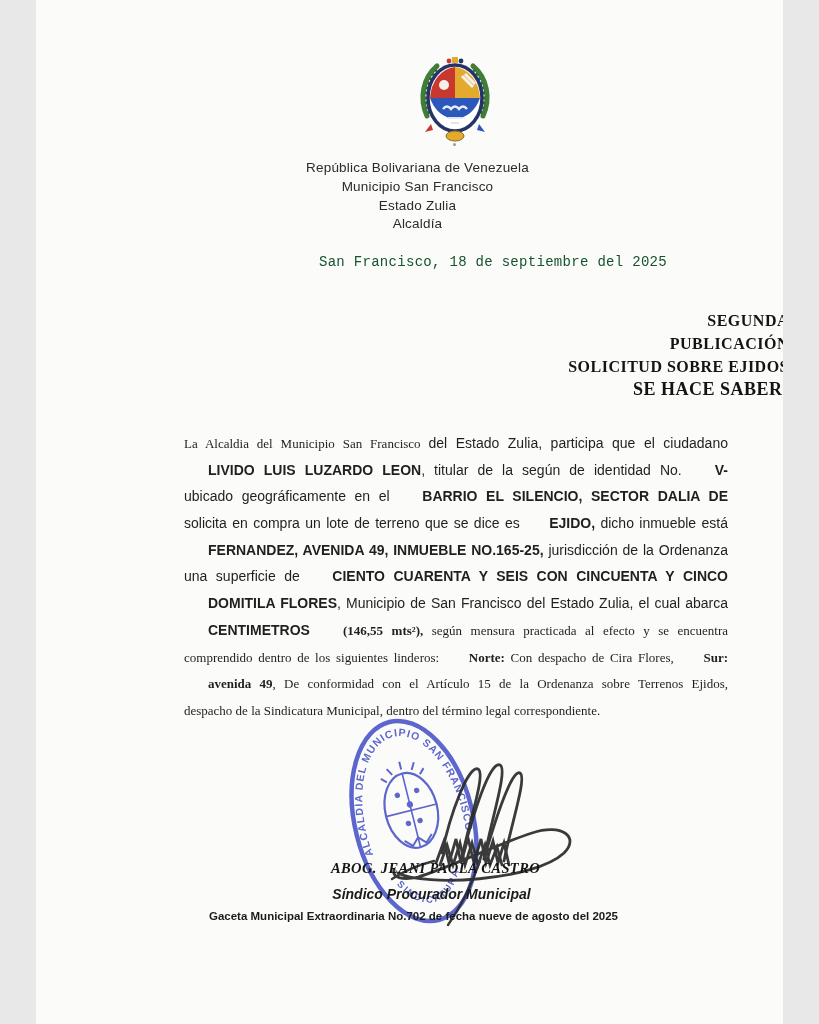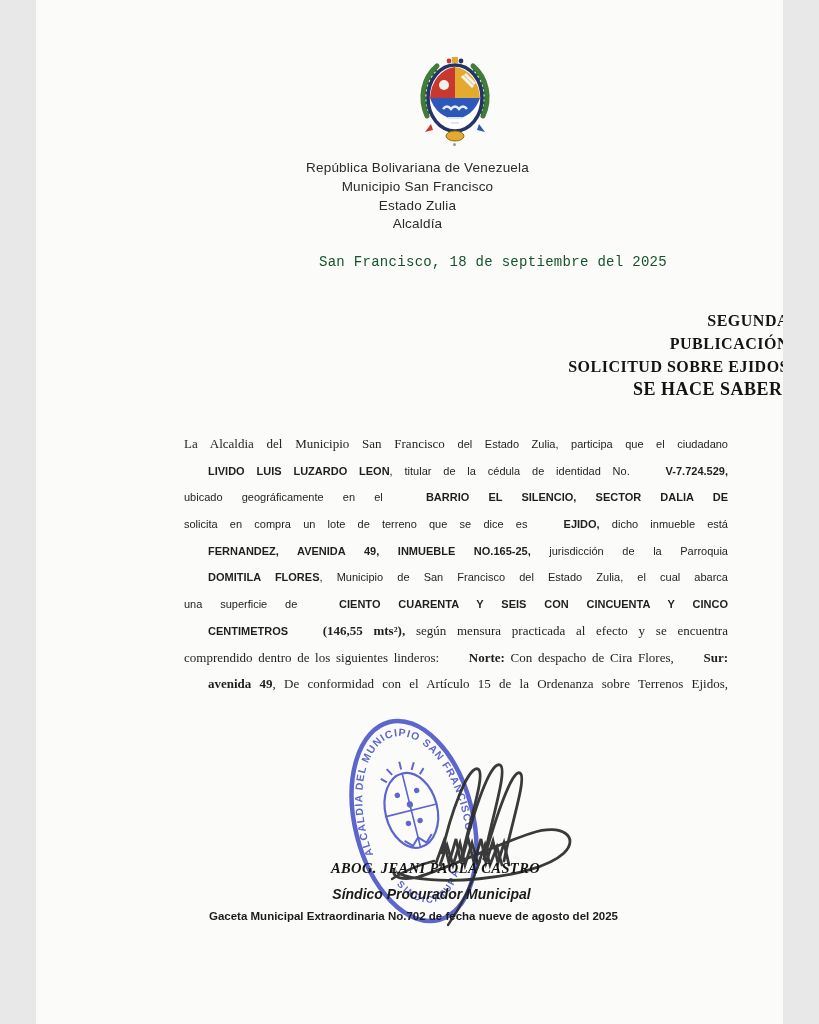--- a/index.html
+++ b/index.html
@@ -21,21 +21,21 @@
   
   .title{position:absolute;left:0;top:309px;width:100%;text-align:right;}
   .title-line{font-family:"Liberation Serif",serif;font-weight:700;font-size:16px;
     line-height:23px;letter-spacing:.5px;color:#141414;transform:translateX(6px);}
   .title-line.big{font-size:18px;}
   
   .body-text{position:absolute;left:148px;top:430px;width:544px;z-index:2;}
   .bline{line-height:26.7px;height:26.7px;overflow:hidden;
     text-align:justify;text-align-last:justify;}
   .bline.nojust{text-align:left;text-align-last:left;}
-  .seg-sans{font-family:"Liberation Sans",sans-serif;font-size:11px;}
+  .seg-sans{font-family:"Liberation Sans",sans-serif;font-size:14px;}
   .seg-serif{font-family:"Liberation Serif",serif;font-size:13px;}
   .b{font-weight:700;padding-left:24px;}
   
   .stamp{position:absolute;left:314px;top:714px;width:128px;height:214px;
     z-index:1;transform:rotate(-14deg);opacity:.82;}
   .signature{position:absolute;left:348px;top:753px;width:212px;height:178px;z-index:3;}
   
   .sig-name{position:absolute;left:0;top:860px;width:100%;text-align:center;z-index:4;
     font-family:"Liberation Serif",serif;font-style:italic;font-weight:700;
     font-size:14.5px;letter-spacing:.4px;color:#161616;transform:translateX(26px);}
@@ -90,29 +90,30 @@
 
   <div class="title">
     <div class="title-line">SEGUNDA</div>
     <div class="title-line">PUBLICACIÓN</div>
     <div class="title-line">SOLICITUD SOBRE EJIDOS</div>
     <div class="title-line big">SE HACE SABER:</div>
   </div>
 
   <div class="body-text">
       <div class="bline"><span class="seg-serif">La Alcaldia del Municipio San Francisco </span><span class="seg-sans">del Estado Zulia, participa que el ciudadano</span></div>
-      <div class="bline"><span class="seg-sans b">LIVIDO LUIS LUZARDO LEON</span><span class="seg-sans">, titular de la cédula de identidad No. </span><span class="seg-sans b">V-7.724.529,</span></div>
+      <div class="bline"><span class="seg-sans b">LIVIDO LUIS LUZARDO LEON</span><span class="seg-sans">, titular de la según de identidad No. </span><span class="seg-sans b">V-7.724.529,</span></div>
       <div class="bline"><span class="seg-sans">ubicado geográficamente en el </span><span class="seg-sans b">BARRIO EL SILENCIO, SECTOR DALIA DE</span></div>
       <div class="bline"><span class="seg-sans">solicita en compra un lote de terreno que se dice es </span><span class="seg-sans b">EJIDO,</span><span class="seg-sans"> dicho inmueble está</span></div>
-      <div class="bline"><span class="seg-sans b">FERNANDEZ, AVENIDA 49, INMUEBLE NO.165-25,</span><span class="seg-sans"> jurisdicción de la Parroquia</span></div>
+      <div class="bline"><span class="seg-sans b">FERNANDEZ, AVENIDA 49, INMUEBLE NO.165-25,</span><span class="seg-sans"> jurisdicción de la Ordenanza</span></div>
+      <div class="bline"><span class="seg-sans">una superficie de </span><span class="seg-sans b">CIENTO CUARENTA Y SEIS CON CINCUENTA Y CINCO</span></div>
       <div class="bline"><span class="seg-sans b">DOMITILA FLORES</span><span class="seg-sans">, Municipio de San Francisco del Estado Zulia, el cual abarca</span></div>
-      <div class="bline"><span class="seg-sans">una superficie de </span><span class="seg-sans b">CIENTO CUARENTA Y SEIS CON CINCUENTA Y CINCO</span></div>
       <div class="bline"><span class="seg-sans b">CENTIMETROS </span><span class="seg-serif b">(146,55 mts²),</span><span class="seg-serif"> según mensura practicada al efecto y se encuentra</span></div>
       <div class="bline"><span class="seg-serif">comprendido dentro de los siguientes linderos: </span><span class="seg-serif b">Norte:</span><span class="seg-serif"> Con despacho de Cira Flores, </span><span class="seg-serif b">Sur:</span></div>
       <div class="bline"><span class="seg-serif b">avenida 49</span><span class="seg-serif">, De conformidad con el Artículo 15 de la Ordenanza sobre Terrenos Ejidos,</span></div>
+      <div class="bline nojust"><span class="seg-serif">despacho de la Sindicatura Municipal, dentro del término legal correspondiente.</span></div>
     </div>
 
   <svg class="stamp" viewBox="0 0 128 214">
     <g stroke="#3a46c2" fill="none">
       <ellipse cx="64" cy="107" rx="59" ry="102" stroke-width="4.5"></ellipse>
 
       <ellipse cx="64" cy="96" rx="26" ry="38" stroke-width="2.2"></ellipse>
       <path d="M38,96 H90 M64,58 V134" stroke-width="1.6"></path>
       <path d="M50,50 l4,7 M64,46 v8 M78,50 l-4,7 M42,58 l5,5 M86,58 l-5,5" stroke-width="2"></path>
       <path d="M50,124 l7,7 l7,-7 l7,7 l7,-7" stroke-width="2"></path>

